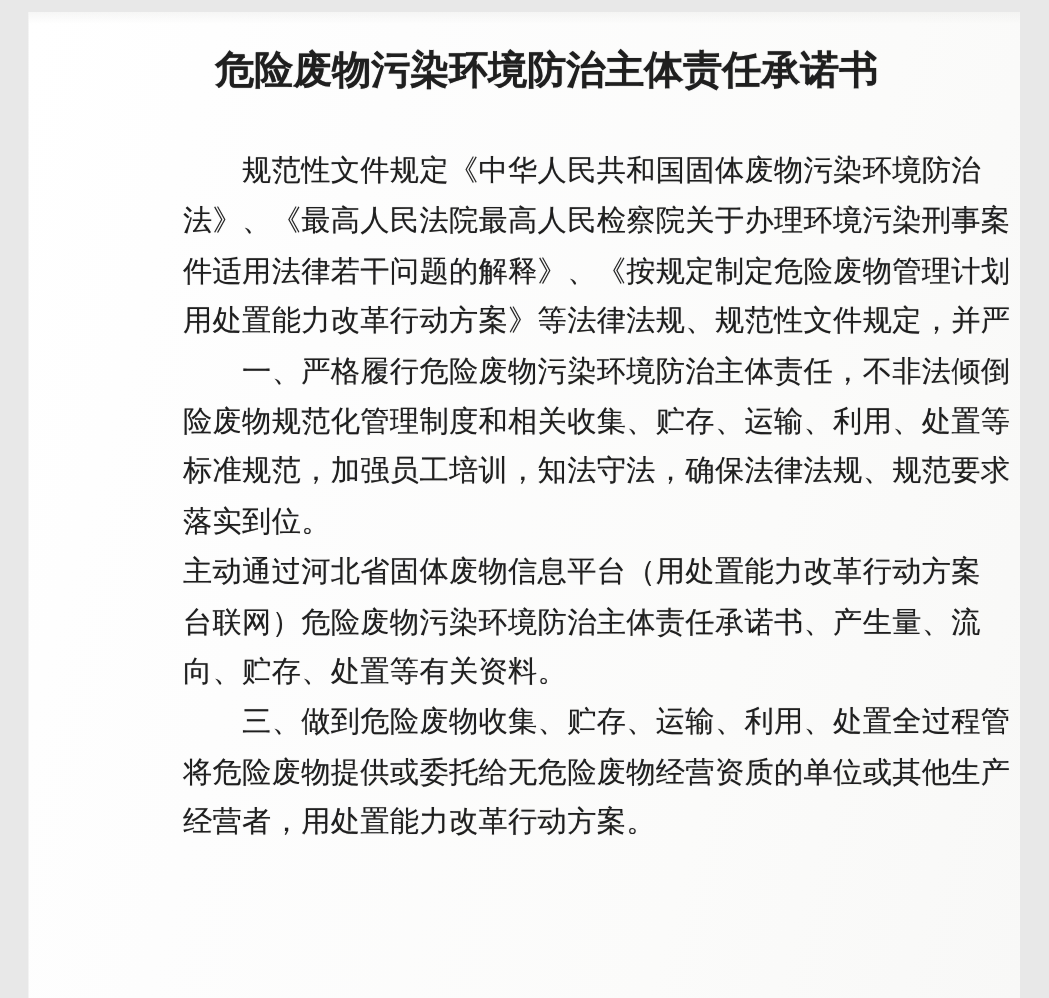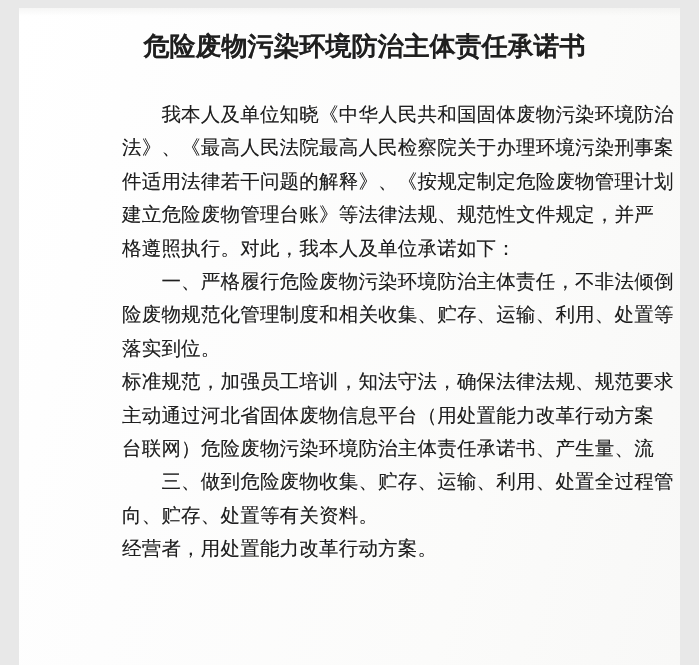--- a/index.html
+++ b/index.html
@@ -57,28 +57,28 @@
     pointer-events: none;
   }
 </style>
 </head>
 <body>
 
 <div class="page">
   <div class="scan-shade"></div>
   <h1 class="doc-title">危险废物污染环境防治主体责任承诺书</h1>
   <div class="doc-body">
-      <div class="body-line">　　我本人及单位知晓《中华人民共和国固体废物污染环境防治</div>
+      <div class="body-line">　　规范性文件规定《中华人民共和国固体废物污染环境防治</div>
       <div class="body-line">法》、《最高人民法院最高人民检察院关于办理环境污染刑事案</div>
       <div class="body-line">件适用法律若干问题的解释》、《按规定制定危险废物管理计划</div>
-      <div class="body-line">建立危险废物管理台账》等法律法规、规范性文件规定，并严</div>
-      <div class="body-line">格遵照执行。对此，我本人及单位承诺如下：</div>
+      <div class="body-line">用处置能力改革行动方案》等法律法规、规范性文件规定，并严</div>
       <div class="body-line">　　一、严格履行危险废物污染环境防治主体责任，不非法倾倒</div>
       <div class="body-line">险废物规范化管理制度和相关收集、贮存、运输、利用、处置等</div>
+      <div class="body-line">标准规范，加强员工培训，知法守法，确保法律法规、规范要求</div>
       <div class="body-line">落实到位。</div>
-      <div class="body-line">标准规范，加强员工培训，知法守法，确保法律法规、规范要求</div>
       <div class="body-line">主动通过河北省固体废物信息平台（用处置能力改革行动方案</div>
       <div class="body-line">台联网）危险废物污染环境防治主体责任承诺书、产生量、流</div>
+      <div class="body-line">向、贮存、处置等有关资料。</div>
       <div class="body-line">　　三、做到危险废物收集、贮存、运输、利用、处置全过程管</div>
-      <div class="body-line">向、贮存、处置等有关资料。</div>
+      <div class="body-line">将危险废物提供或委托给无危险废物经营资质的单位或其他生产</div>
       <div class="body-line">经营者，用处置能力改革行动方案。</div>
     </div>
 </div>
 
 </body></html>

